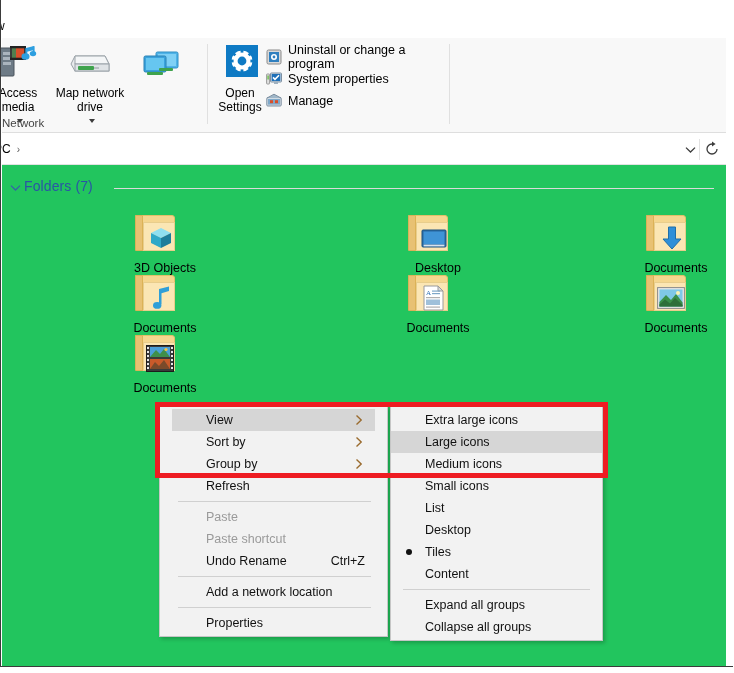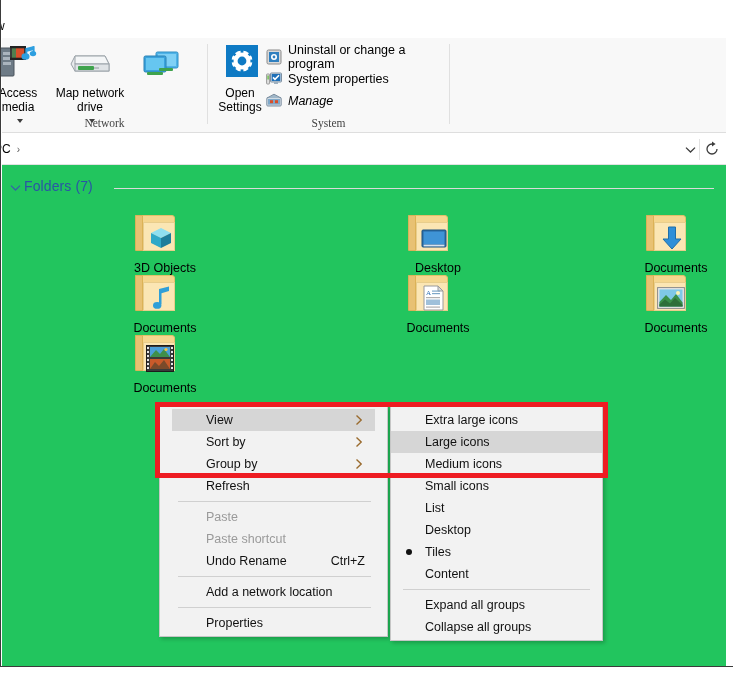--- a/index.html
+++ b/index.html
@@ -56,24 +56,23 @@
   .ribbon-group {
     position: absolute;
     top: 0;
     height: 94px;
     box-sizing: border-box;
   }
   .ribbon-group-label {
     position: absolute;
     bottom: 3px;
     left: 0; right: 0;
-    text-align: center;
+    text-align: left;
     font-size: 11.5px;
     color: #444444;
-    font-family: Liberation Serif, serif;
   }
   .ribbon-group-sep {
     position: absolute;
     top: 6px;
     width: 1px;
     height: 80px;
     background: #e0e0e0;
   }
 
   
@@ -446,34 +445,33 @@
             <rect x="1.4" y="4.5" width="1.4" height="4" fill="#6cbf4a"></rect>
             <rect x="4.5" y="2" width="11" height="9" rx="0.8" fill="#c9d7e4" stroke="#7d8fa0"></rect>
             <rect x="5.7" y="3" width="8.6" height="7" fill="#1d6fb8"></rect>
             <path d="M7 6.4 L9 8.4 L13 4.3" stroke="#ffffff" stroke-width="1.6" fill="none"></path>
             <rect x="8" y="11" width="4" height="2" fill="#9fb0bf"></rect>
           </svg>
         </span>
         <span>System properties</span>
       </div>
 
-      <div class="small-cmd" style="left:58px; top:52px;font-style:italic;">
+      <div class="small-cmd" style="left:58px; top:52px;">
         <span class="sc-icon">
           <svg width="16" height="16" viewBox="0 0 16 16">
             <rect x="0.8" y="4.5" width="14.4" height="8.5" rx="1" fill="#d2dce5" stroke="#7d8fa0"></rect>
             <rect x="2" y="6" width="12" height="5.6" fill="#7fa8c9"></rect>
             <path d="M1 5 L8 1.2 L15 5" fill="#9fb6c8" stroke="#7d8fa0"></path>
             <rect x="4" y="7.2" width="3" height="3" fill="#d94f2b"></rect>
             <rect x="9" y="7.2" width="3" height="3" fill="#d94f2b"></rect>
           </svg>
         </span>
         <span>Manage</span>
       </div>
 
-      <div class="ribbon-group-label">System</div>
     </div>
 
     <div class="ribbon-group-sep" style="left:447px;"></div>
   </div>
 
   <div id="address-bar">
     <div id="breadcrumb">
       <span>PC</span>
       <span class="crumb-sep">›</span>
     </div>

